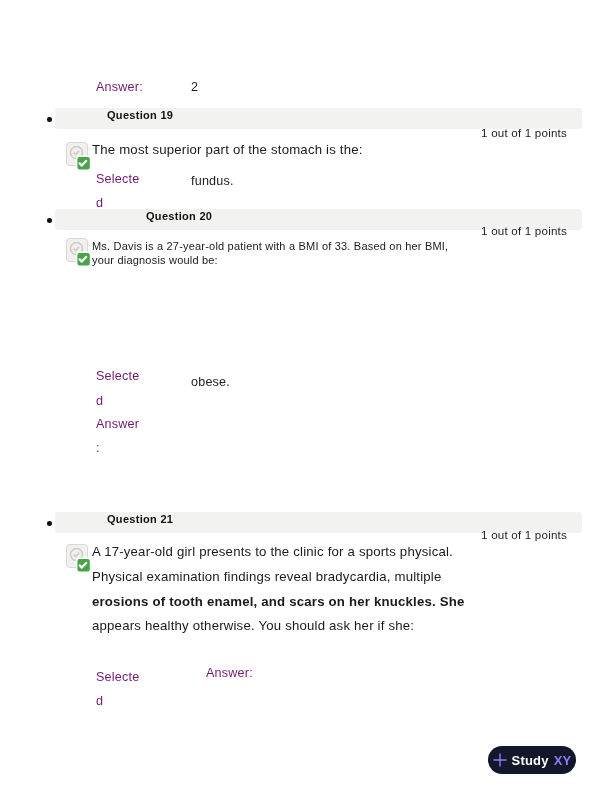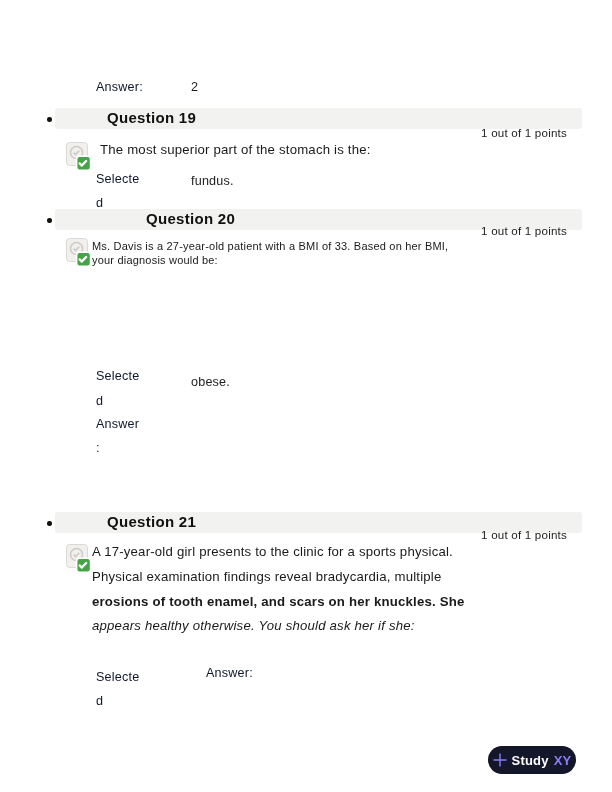--- a/index.html
+++ b/index.html
@@ -8,23 +8,23 @@
     width: 612px;
     height: 792px;
     background: #ffffff;
     overflow: hidden;
     font-family: "Liberation Sans", sans-serif;
     color: #1d1d1d;
   }
   .abs { position: absolute; }
 
   
-  .label-txt  { font-size: 12.6px; line-height: 1.05; color: #0f172a; letter-spacing: .2px; }
+  .label-txt  { font-size: 12.6px; line-height: 1.05; color: #701a75; letter-spacing: .2px; }
   .value-txt  { font-size: 12.6px; line-height: 1.05; color: #1d1d1d; letter-spacing: .2px; }
-  .qtitle     { font-size: 15px; font-weight: bold; line-height: 1.05; color: #111; letter-spacing: .3px; margin: 0; }
+  .qtitle     { font-size: 11px; font-weight: bold; line-height: 1.05; color: #111; letter-spacing: .3px; margin: 0; }
   .points     { font-size: 11.6px; line-height: 1.05; color: #1d1d1d; letter-spacing: .2px; }
   .qbody-lg   { font-size: 13.2px; line-height: 1.1; color: #1a1a1a; letter-spacing: .2px; white-space: nowrap; }
   .qbody-sm   { font-size: 11px;  line-height: 14px; color: #1a1a1a; letter-spacing: .2px; white-space: nowrap; }
 
   .band {
     background: #f2f2f1;
     border-radius: 3px;
     width: 527px;
     left: 55px;
     height: 21px;
@@ -38,21 +38,21 @@
 
   
   .prior-answer-label { left: 96px;  top: 81px; }
   .prior-answer-value { left: 191px; top: 81px; }
 
   .q19-band   { top: 108px; }
   .q19-bullet { top: 117px; }
   .q19-title  { left: 107px; top: 110px; }
   .q19-points { right: 45px; top: 127px; }
   .q19-icon   { top: 142px; }
-  .q19-body   { left: 100px; top: 143px; text-align: center; }
+  .q19-body   { left: 92px; top: 143px; text-align: center; }
   .q19-sel0   { left: 96px; top: 173px; }
   .q19-val    { left: 191px; top: 175px; }
   .q19-sel1   { left: 96px; top: 197px; }
 
   .q20-band   { top: 209px; }
   .q20-bullet { top: 218px; }
   .q20-title  { left: 107px; top: 211px; margin-left: 39px; }
   .q20-points { right: 45px; top: 225px; }
   .q20-icon   { top: 238px; }
   .q20-body   { left: 92px; top: 239px; }
@@ -63,21 +63,21 @@
   .q20-sel3   { left: 96px; top: 442px; }
 
   .q21-band   { top: 512px; }
   .q21-bullet { top: 521px; }
   .q21-title  { left: 107px; top: 514px; }
   .q21-points { right: 45px; top: 529px; }
   .q21-icon   { top: 544px; }
   .q21-line0  { left: 92px; top: 545px; }
   .q21-line1  { left: 92px; top: 570px; }
   .q21-line2  { left: 92px; top: 595px; font-weight: bold; }
-  .q21-line3  { left: 92px; top: 619px; font-style: italic; }
+  .q21-line3  { left: 92px; top: 619px; }
   .q21-ans    { left: 206px; top: 667px; }
   .q21-sel0   { left: 96px; top: 671px; }
   .q21-sel1   { left: 96px; top: 695px; }
 
   
   .brand-badge {
     left: 488px; top: 746px;
     width: 88px; height: 28px;
     background: #14172a;
     border-radius: 14px;

